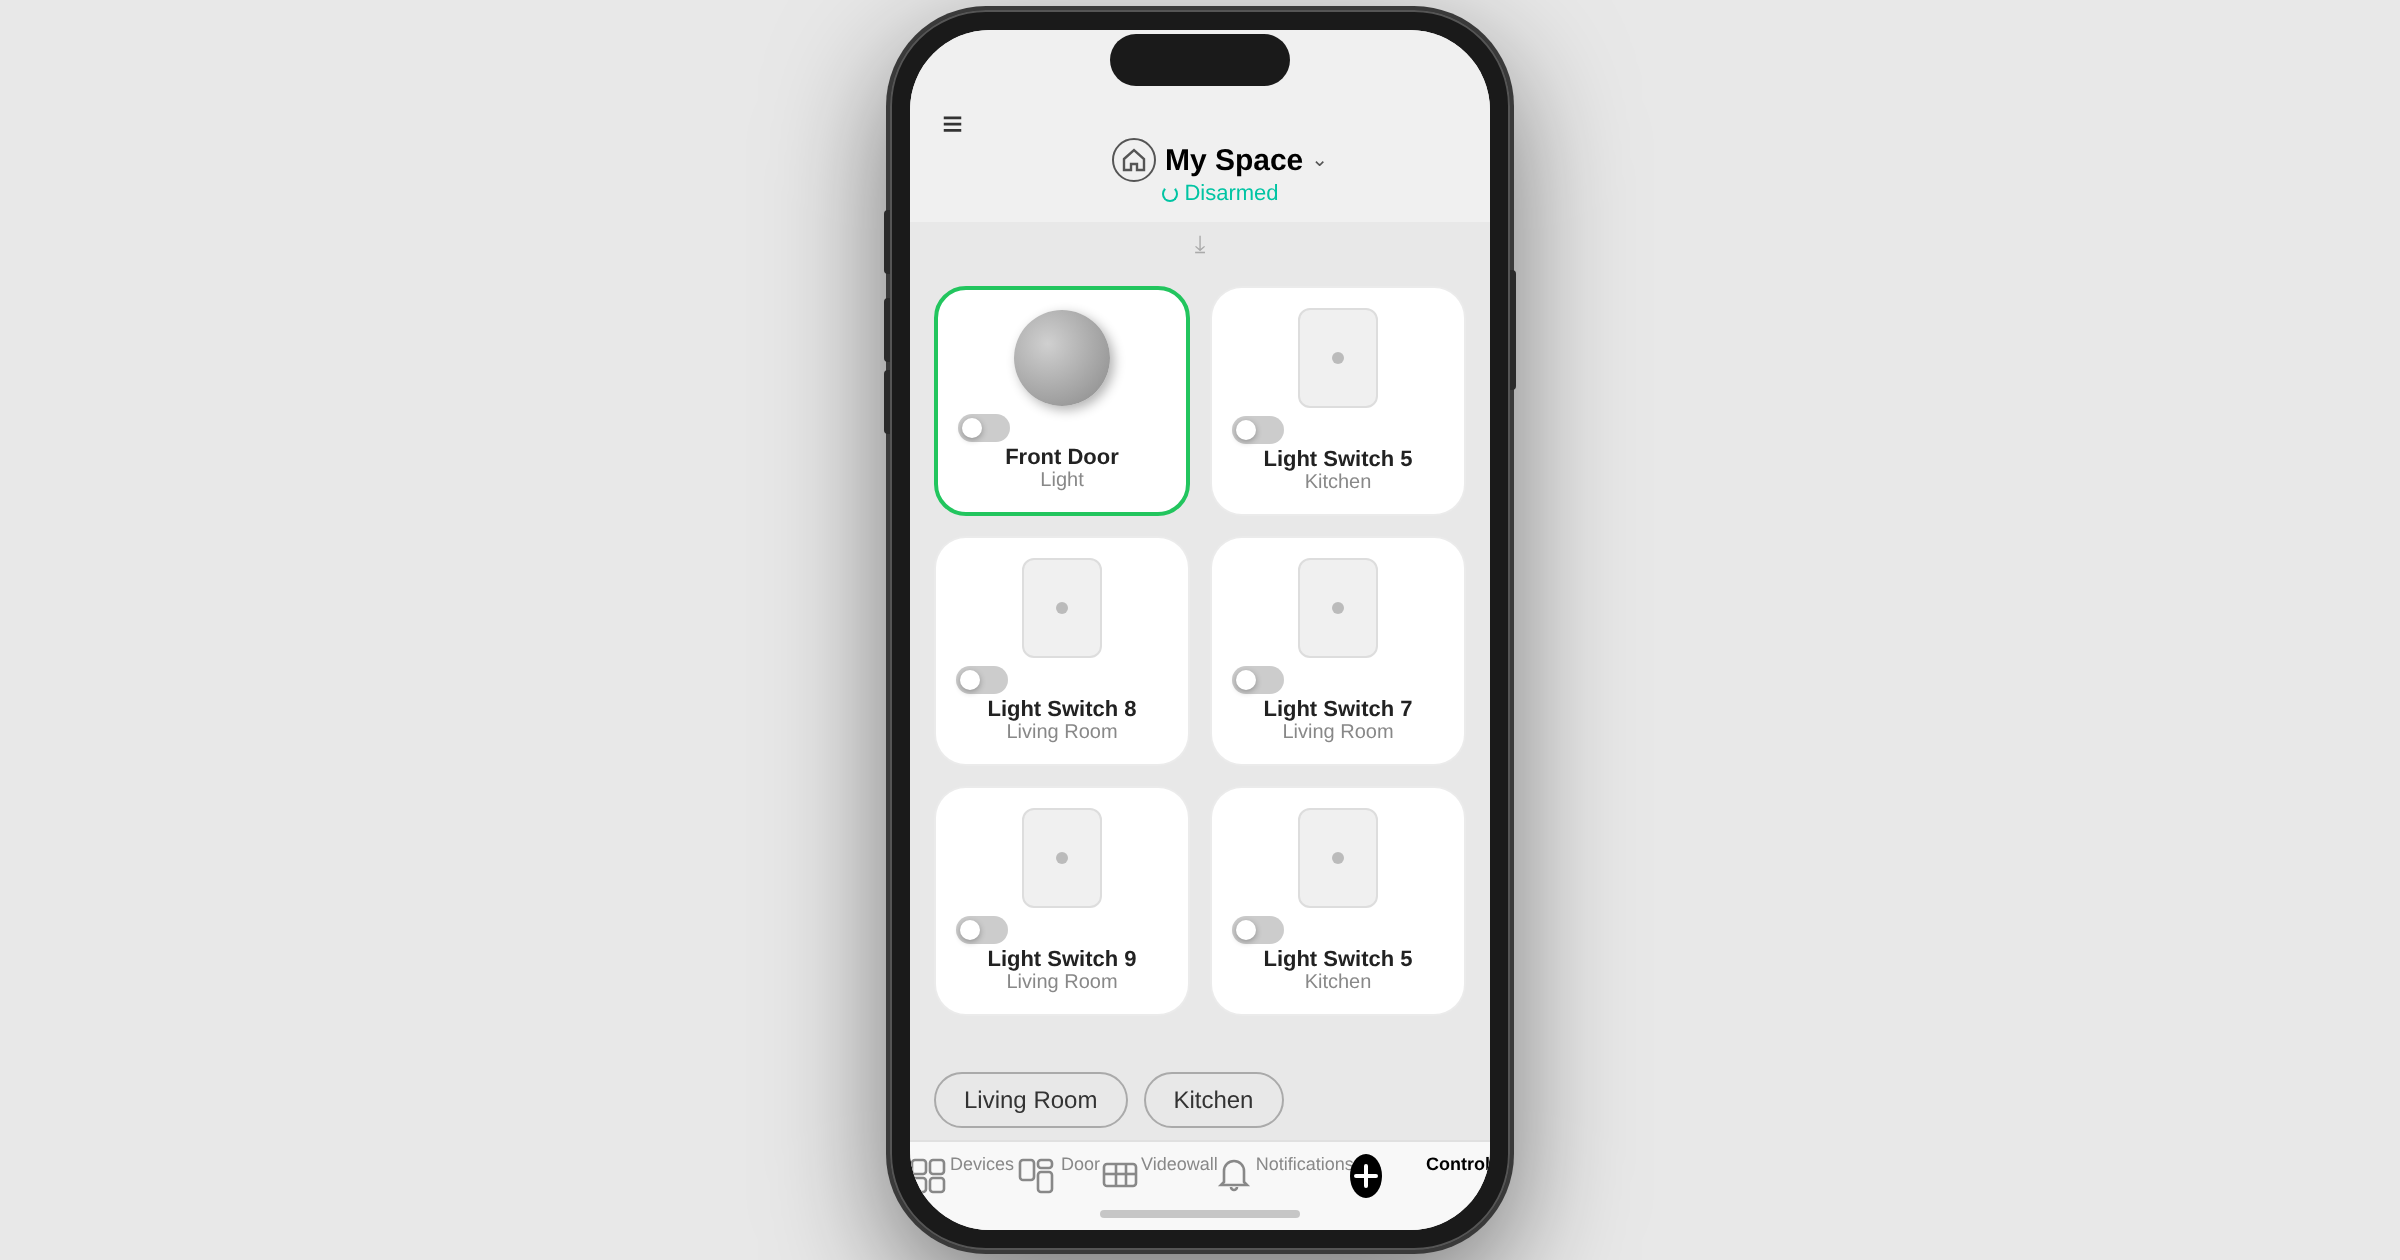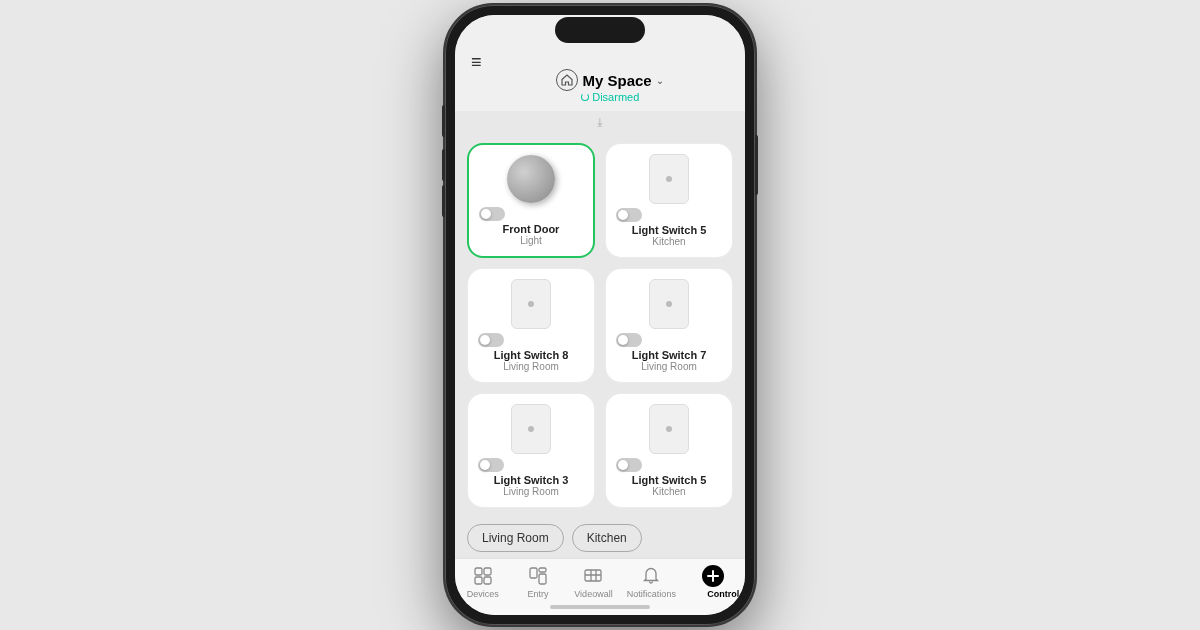--- a/index.html
+++ b/index.html
@@ -375,22 +375,21 @@
       background: #f8f8f8;
       border-top: 1px solid #e0e0e0;
       padding: 6px 0 16px;
       display: flex;
       justify-content: space-around;
       align-items: flex-start;
     }
 
     .tab-item {
       display: flex;
-      flex-direction: column;
-      align-items: center;
+      flex-direction: row;
       gap: 2px;
       cursor: pointer;
       min-width: 44px;
     }
 
     .tab-icon {
       width: 22px;
       height: 22px;
       display: flex;
       justify-content: center;
@@ -532,21 +531,21 @@
             <div class="device-visual">
               <div class="light-switch-visual">
                 <div class="switch-dot"></div>
               </div>
             </div>
             <div class="toggle-switch">
               <div class="toggle-track off">
                 <div class="toggle-thumb"></div>
               </div>
             </div>
-            <span class="device-name">Light Switch 3</span>
+            <span class="device-name">Light Switch 9</span>
             <span class="device-room">Living Room</span>
           </div>
 
           <div class="device-card">
             <div class="device-visual">
               <div class="light-switch-visual">
                 <div class="switch-dot"></div>
               </div>
             </div>
             <div class="toggle-switch">
@@ -579,21 +578,21 @@
           <span class="tab-label">Devices</span>
         </div>
         <div class="tab-item">
           <div class="tab-icon">
             <svg width="18" height="18" viewBox="0 0 18 18" fill="none">
               <rect x="1" y="1" width="7" height="10" rx="1.5" stroke="#888" stroke-width="1.3"></rect>
               <rect x="10" y="7" width="7" height="10" rx="1.5" stroke="#888" stroke-width="1.3"></rect>
               <rect x="10" y="1" width="7" height="4" rx="1.5" stroke="#888" stroke-width="1.3"></rect>
             </svg>
           </div>
-          <span class="tab-label">Entry</span>
+          <span class="tab-label">Door</span>
         </div>
         <div class="tab-item">
           <div class="tab-icon">
             <svg width="18" height="18" viewBox="0 0 18 18" fill="none">
               <rect x="1" y="3" width="16" height="11" rx="1.5" stroke="#888" stroke-width="1.3"></rect>
               <line x1="7" y1="3" x2="7" y2="14" stroke="#888" stroke-width="1.3"></line>
               <line x1="12" y1="3" x2="12" y2="14" stroke="#888" stroke-width="1.3"></line>
               <line x1="1" y1="8" x2="17" y2="8" stroke="#888" stroke-width="1.3"></line>
             </svg>
           </div>

